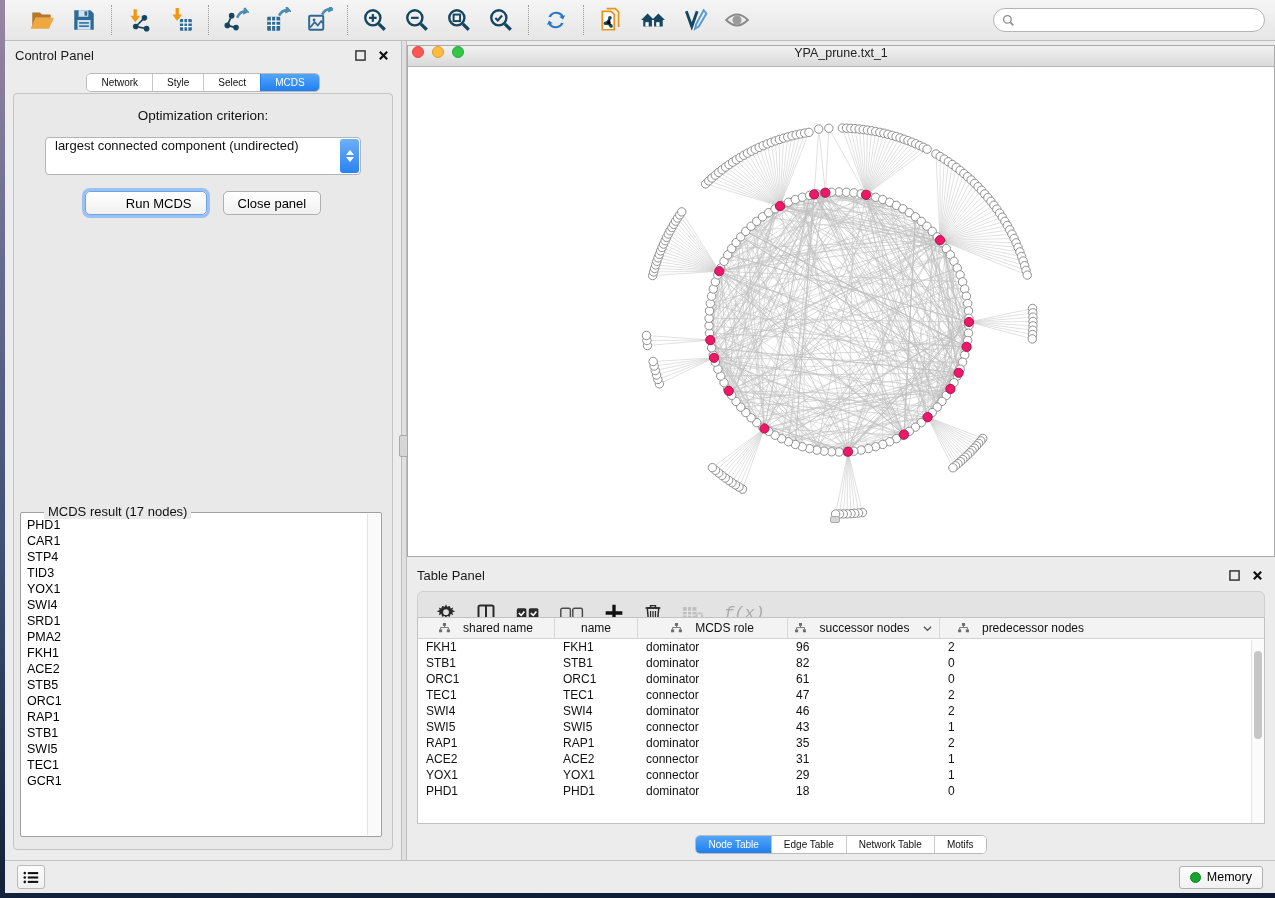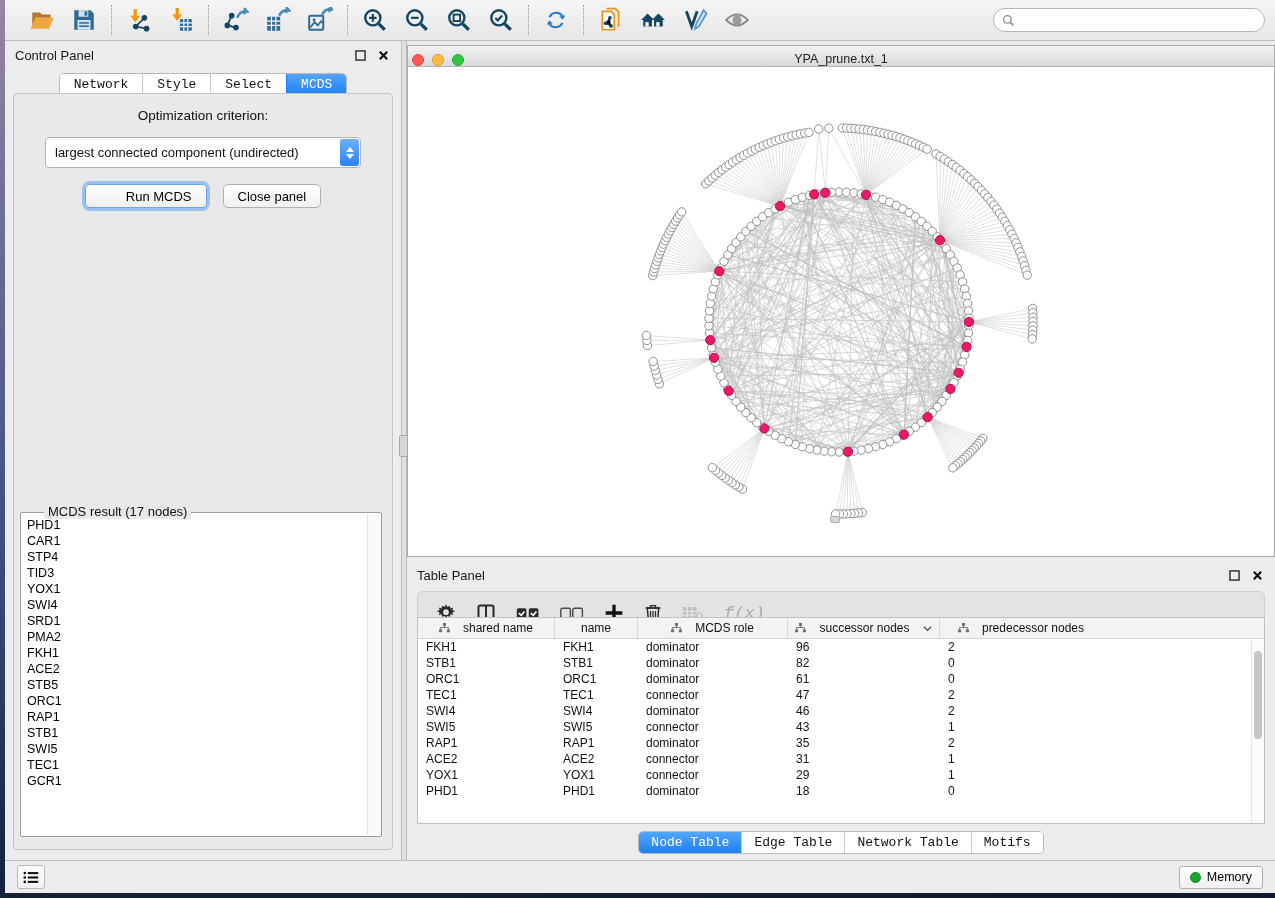--- a/index.html
+++ b/index.html
@@ -22,28 +22,28 @@
   .search-field input { border:none; outline:none; flex:1; font-size:12px; background:transparent; font-family:"Liberation Sans",sans-serif;}
 
   
   .control-panel { position:absolute; left:0; top:41px; width:396px; bottom:33px; background:#ececec; }
   .panel-header { height:26px; display:flex; align-items:center; padding:2px 10px 0; }
   .panel-title { font-size:13px; color:#1a1a1a; }
   .panel-header .spacer { flex:1; }
   .win-ico { width:16px; height:16px; display:flex; align-items:center; justify-content:center; margin-left:7px; }
   .cp-tabs { display:flex; justify-content:center; margin-top:6px; }
   .seg { display:flex; border:1px solid #b9b9b9; border-radius:5px; overflow:hidden; background:#fff; }
-  .seg .tab { padding:3px 14px; font-size:13px; border-left:1px solid #c9c9c9; background:#fff; cursor:default;font-family:Liberation Mono, monospace; }
+  .seg .tab { padding:3px 14px; font-size:10px; border-left:1px solid #c9c9c9; background:#fff; cursor:default; }
   .seg .tab:first-child { border-left:none; }
   .seg .tab.active { background:linear-gradient(#54a5f8,#1f7ff0); color:#fff; border-left-color:#1f7ff0; }
   .cp-content { position:absolute; left:8px; right:8px; top:52px; bottom:10px;
                 background:#e9e9e9; border:1px solid #c4c4c4; border-radius:4px; padding:14px 6px; }
   .opt-label { text-align:center; font-size:13.5px; }
-  .combo { margin:14px auto 0; width:316px; height:31px; background:#fff; border:1px solid #b3b3b3;
-           border-radius:4px; display:flex; align-items:center; padding-left:9px; font-size:13px; position:relative; }
+  .combo { margin:14px auto 0; width:316px; height:38px; background:#fff; border:1px solid #b3b3b3;
+           border-radius:4px; display:flex; align-items:flex-start; padding-left:9px; font-size:13px; position:relative; }
   .combo .stepper { position:absolute; right:1px; top:1px; bottom:1px; width:19px; border-radius:3px;
                     background:linear-gradient(#6cb0f9,#2a82f2); display:flex; flex-direction:column;
                     align-items:center; justify-content:center; gap:2px; }
   .combo .stepper span { width:0; height:0; border-left:4px solid transparent; border-right:4px solid transparent; }
   .combo .stepper .up { border-bottom:5px solid #fff; }
   .combo .stepper .dn { border-top:5px solid #fff; }
   .btn-row { display:flex; justify-content:center; gap:16px; margin-top:16px; }
   .mac-btn { height:24px; padding:0 14px; background:linear-gradient(#ffffff,#f0f0f0); border:1px solid #b0b0b0;
              border-radius:5px; font-size:13px; font-family:"Liberation Sans",sans-serif; }
   .mac-btn.focus { box-shadow:0 0 0 3px rgba(90,160,250,.55); border-color:#6ba4e8;padding-left:40px; }
@@ -54,21 +54,21 @@
   .result-item { font-size:12.5px; line-height:16px; color:#000; }
 
   
   .v-divider { position:absolute; left:396px; top:41px; width:6px; bottom:33px; background:#e0e0e0; border-left:1px solid #bdbdbd; border-right:1px solid #bdbdbd; }
   .v-grip { position:absolute; left:-3px; top:394px; width:10px; height:22px; background:#d6d6d6; border:1px solid #aaa; border-radius:2px; }
 
   
   .right-col { position:absolute; left:402px; top:41px; right:0; bottom:33px; }
   .net-window { position:absolute; left:0; top:4px; right:0; height:512px; border:1px solid #a9a9a9; background:#fff; }
   .net-titlebar { height:21px; background:linear-gradient(#f2f2f2,#d9d9d9); border-bottom:1px solid #b4b4b4;
-                  display:flex; align-items:flex-end; padding:0 4px; position:relative; }
+                  display:flex; align-items:flex-start; padding:0 4px; position:relative; }
   .lights { display:flex; gap:8px; }
   .light { width:12px; height:12px; border-radius:50%; }
   .light.red { background:#fc5753; border:1px solid #df4744; }
   .light.yellow { background:#fdbc40; border:1px solid #de9c34; }
   .light.green { background:#33c748; border:1px solid #27a83a; }
   .net-title { position:absolute; left:0; right:0; text-align:center; font-size:12.5px; color:#222; }
   .net-canvas { position:absolute; left:0; right:0; top:21px; bottom:0; background:#fff; overflow:hidden; }
 
   .table-panel { position:absolute; left:0; right:0; top:520px; bottom:0; background:#ececec; }
   .tp-toolbar { margin:4px 10px 0; height:44px; background:#e3e3e3; border:1px solid #cfcfcf; border-radius:6px;

